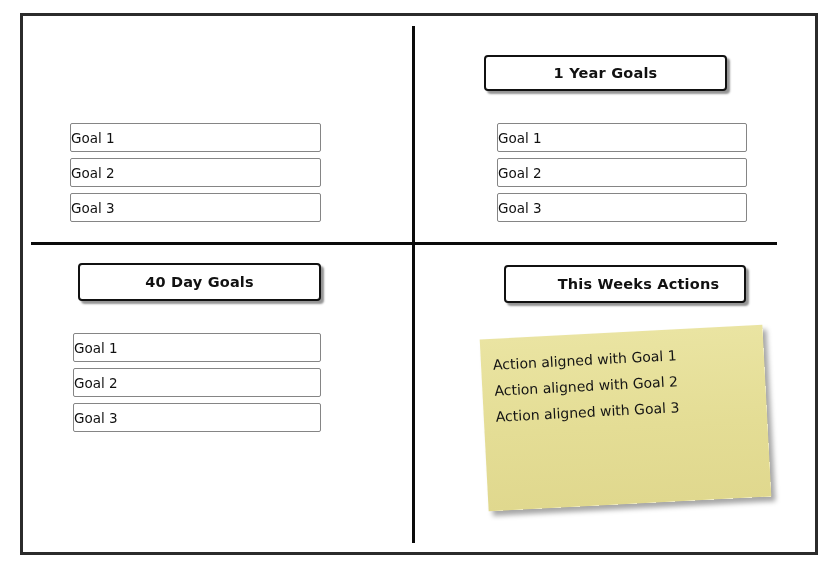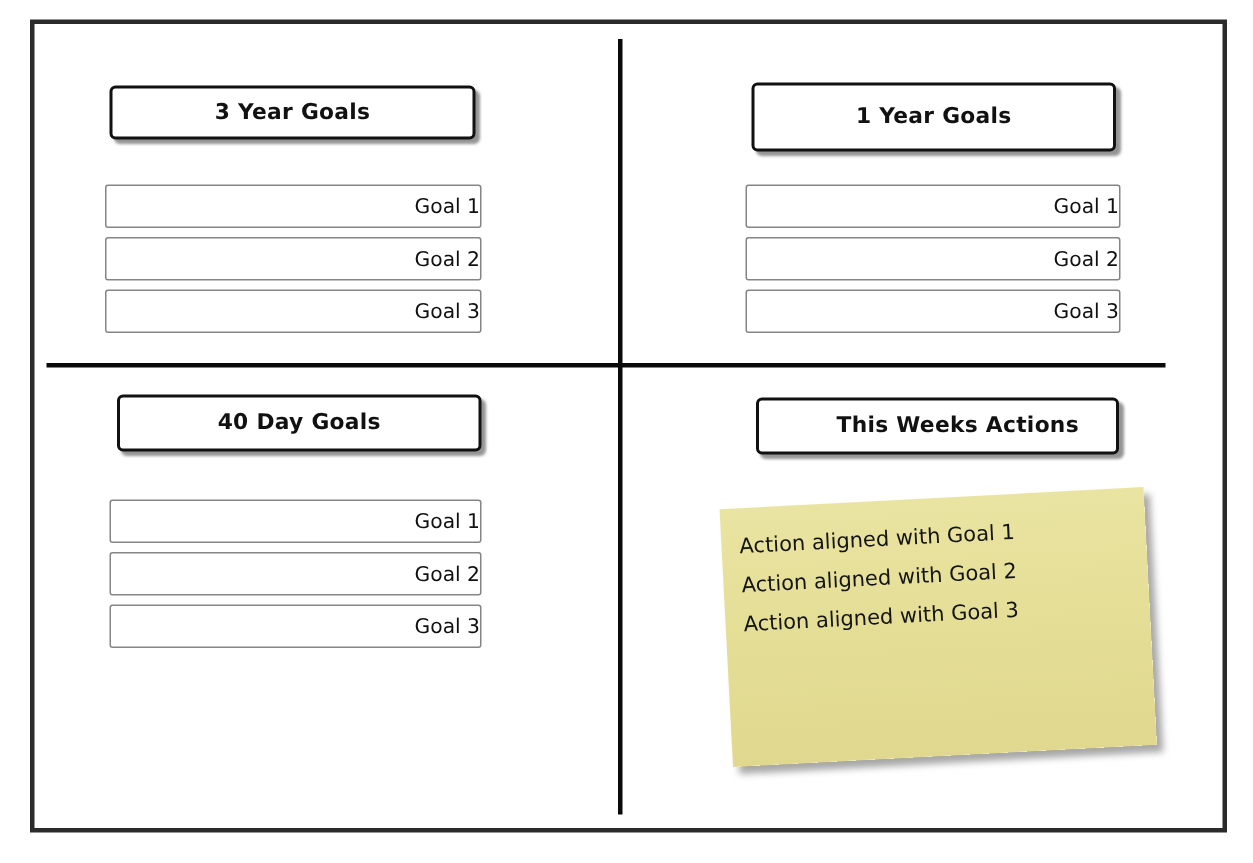--- a/index.html
+++ b/index.html
@@ -51,31 +51,31 @@
     letter-spacing: 0.2px;
   }
   .goal {
     position: absolute;
     box-sizing: border-box;
     border: 1.4px solid #858585;
     border-radius: 2px;
     background: #ffffff;
     display: flex;
     align-items: center;
-    justify-content: flex-end;
+    justify-content: flex-start;
     font-size: 13.5px;
     color: #111111;
   }
   
   .q1-hdr { left: 73px;  top: 57px;  width: 244px; height: 36px; }
   .q1-g1  { left: 70px;  top: 123px; width: 251px; height: 29px; }
   .q1-g2  { left: 70px;  top: 158px; width: 251px; height: 29px; }
   .q1-g3  { left: 70px;  top: 193px; width: 251px; height: 29px; }
   
-  .q2-hdr { left: 501px; top: 55px;  width: 243px; height: 46px; }
+  .q2-hdr { left: 484px; top: 55px;  width: 243px; height: 36px; }
   .q2-g1  { left: 497px; top: 123px; width: 250px; height: 29px; }
   .q2-g2  { left: 497px; top: 158px; width: 250px; height: 29px; }
   .q2-g3  { left: 497px; top: 193px; width: 250px; height: 29px; }
   
   .q3-hdr { left: 78px;  top: 263px; width: 243px; height: 38px; }
   .q3-g1  { left: 73px;  top: 333px; width: 248px; height: 29px; }
   .q3-g2  { left: 73px;  top: 368px; width: 248px; height: 29px; }
   .q3-g3  { left: 73px;  top: 403px; width: 248px; height: 29px; }
   
   .q4-hdr { left: 504px; top: 265px; width: 242px; height: 38px; padding-left: 27px; }
@@ -98,23 +98,20 @@
 </style>
 </head>
 <body>
 
 <div class="stage">
 
   <div class="frame"></div>
   <div class="divider-v"></div>
   <div class="divider-h"></div>
 
-  <div class="hdr q1-hdr">
-    <span>3 Year Goals</span>
-  </div>
   <div class="goal q1-g1">
     <span>Goal 1</span>
   </div>
   <div class="goal q1-g2">
     <span>Goal 2</span>
   </div>
   <div class="goal q1-g3">
     <span>Goal 3</span>
   </div>
 

